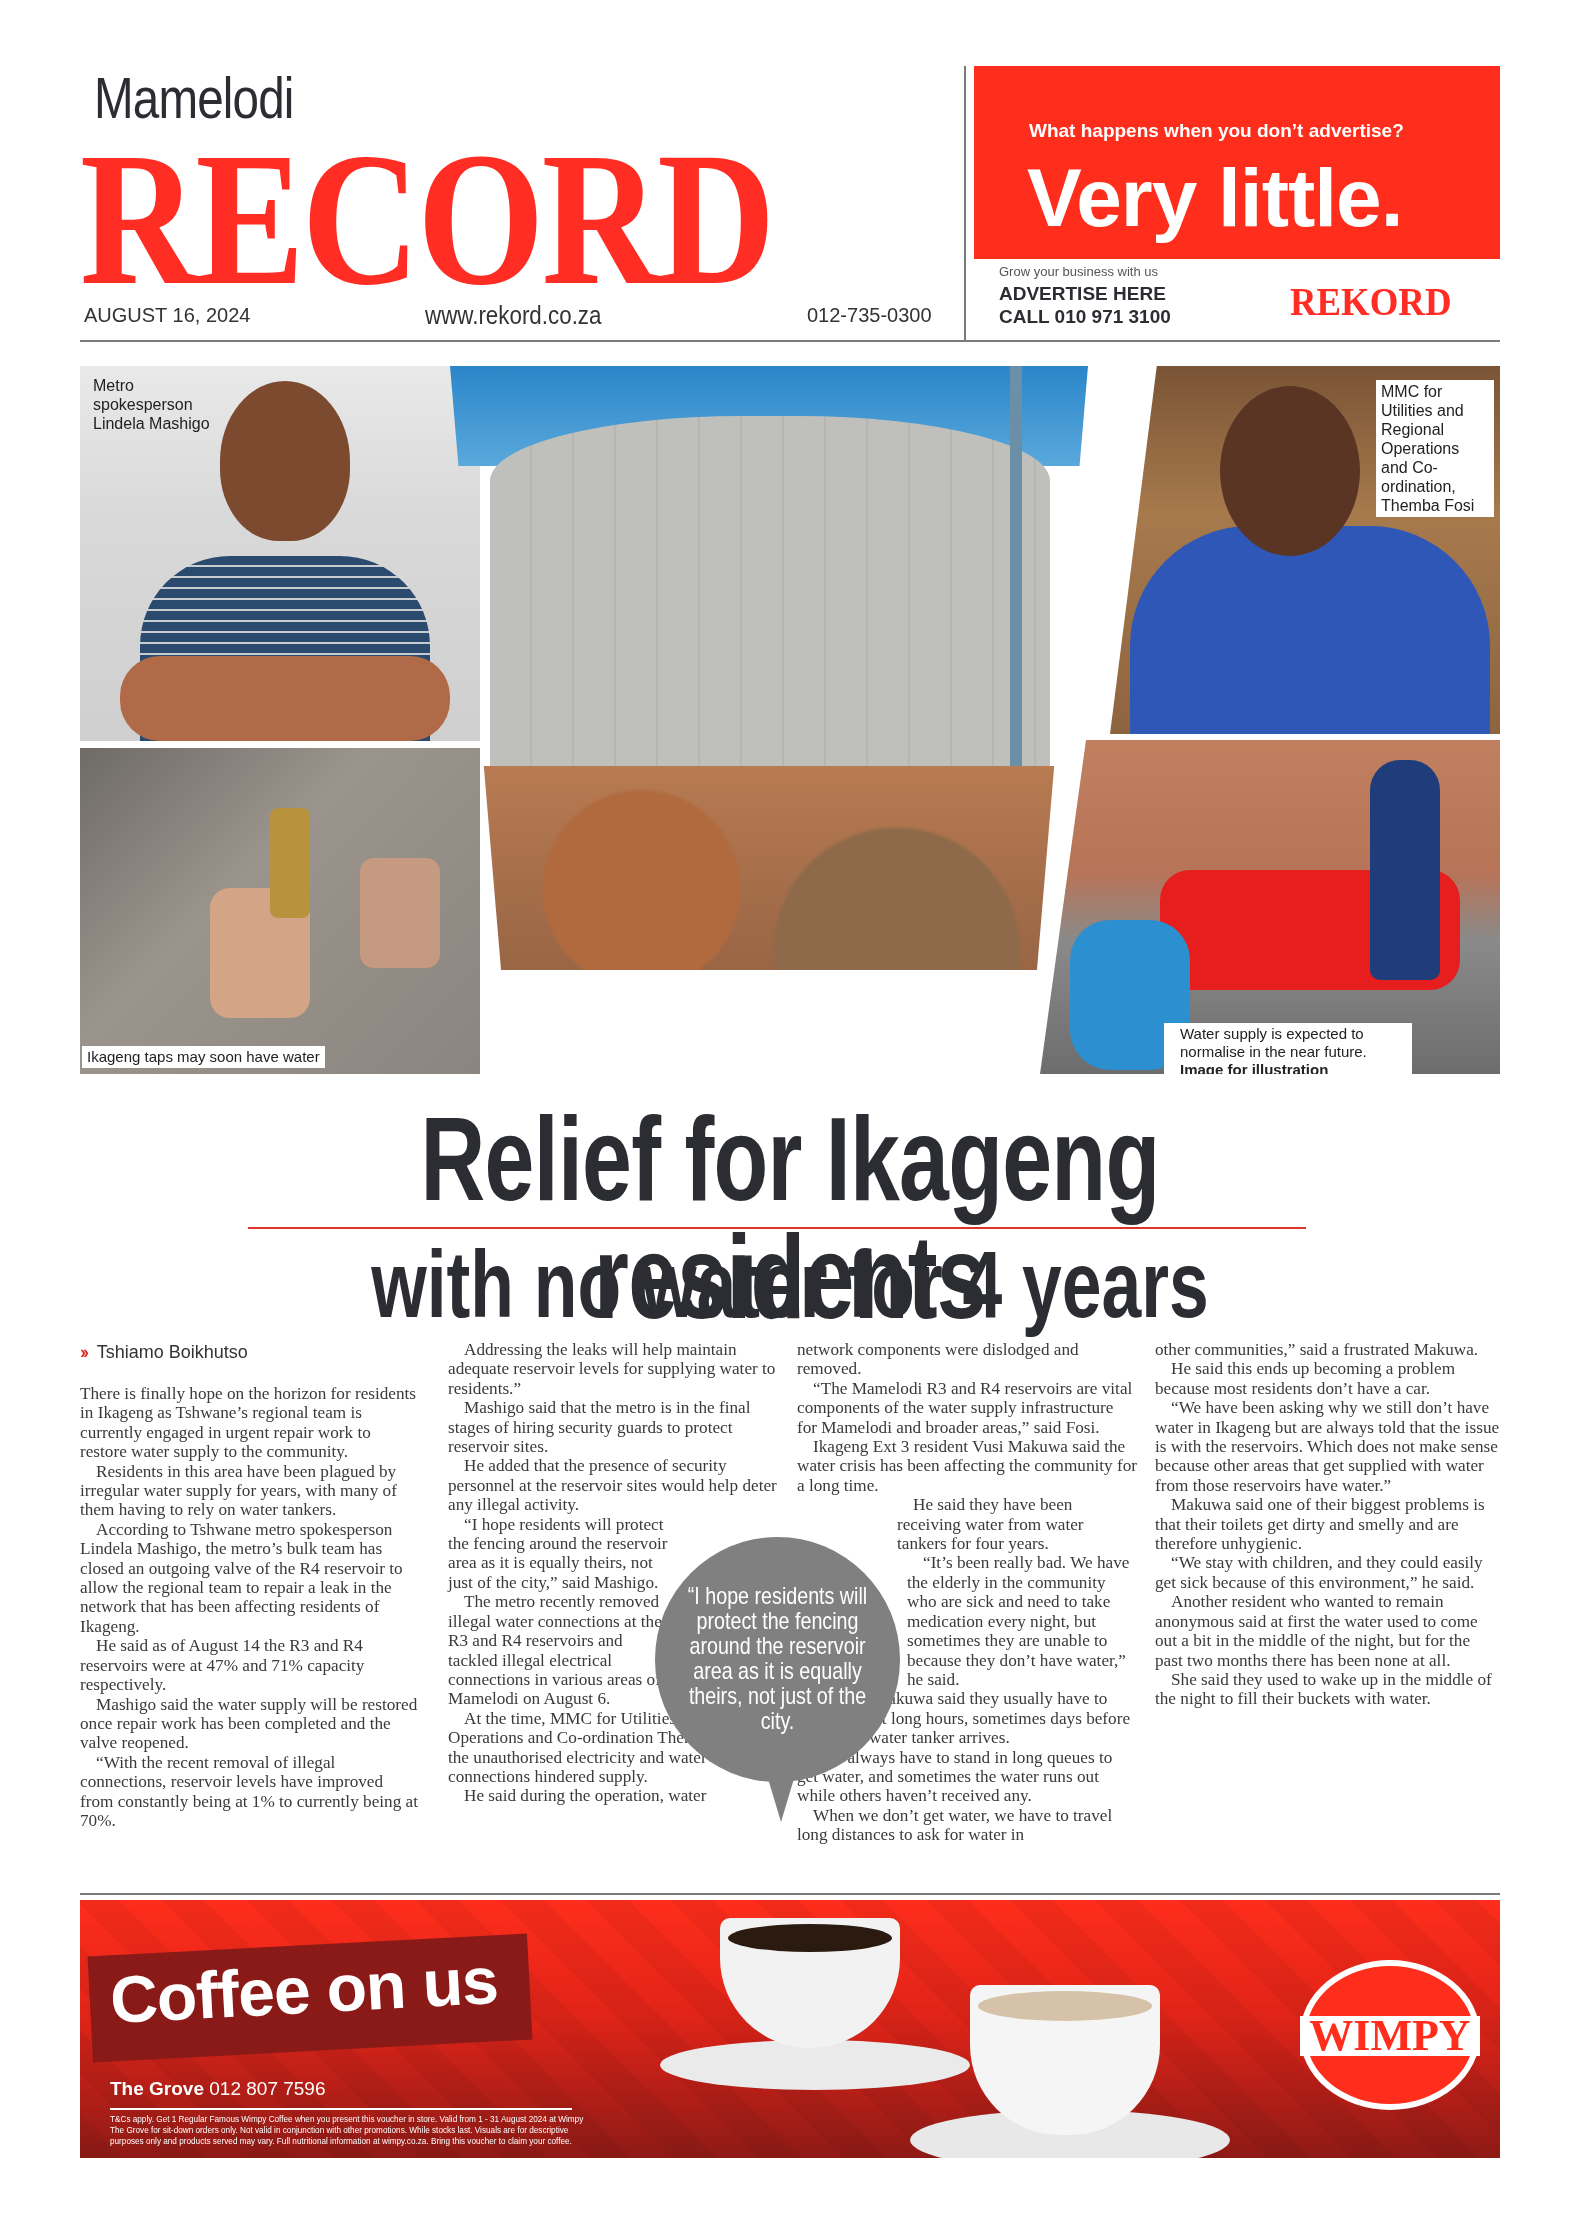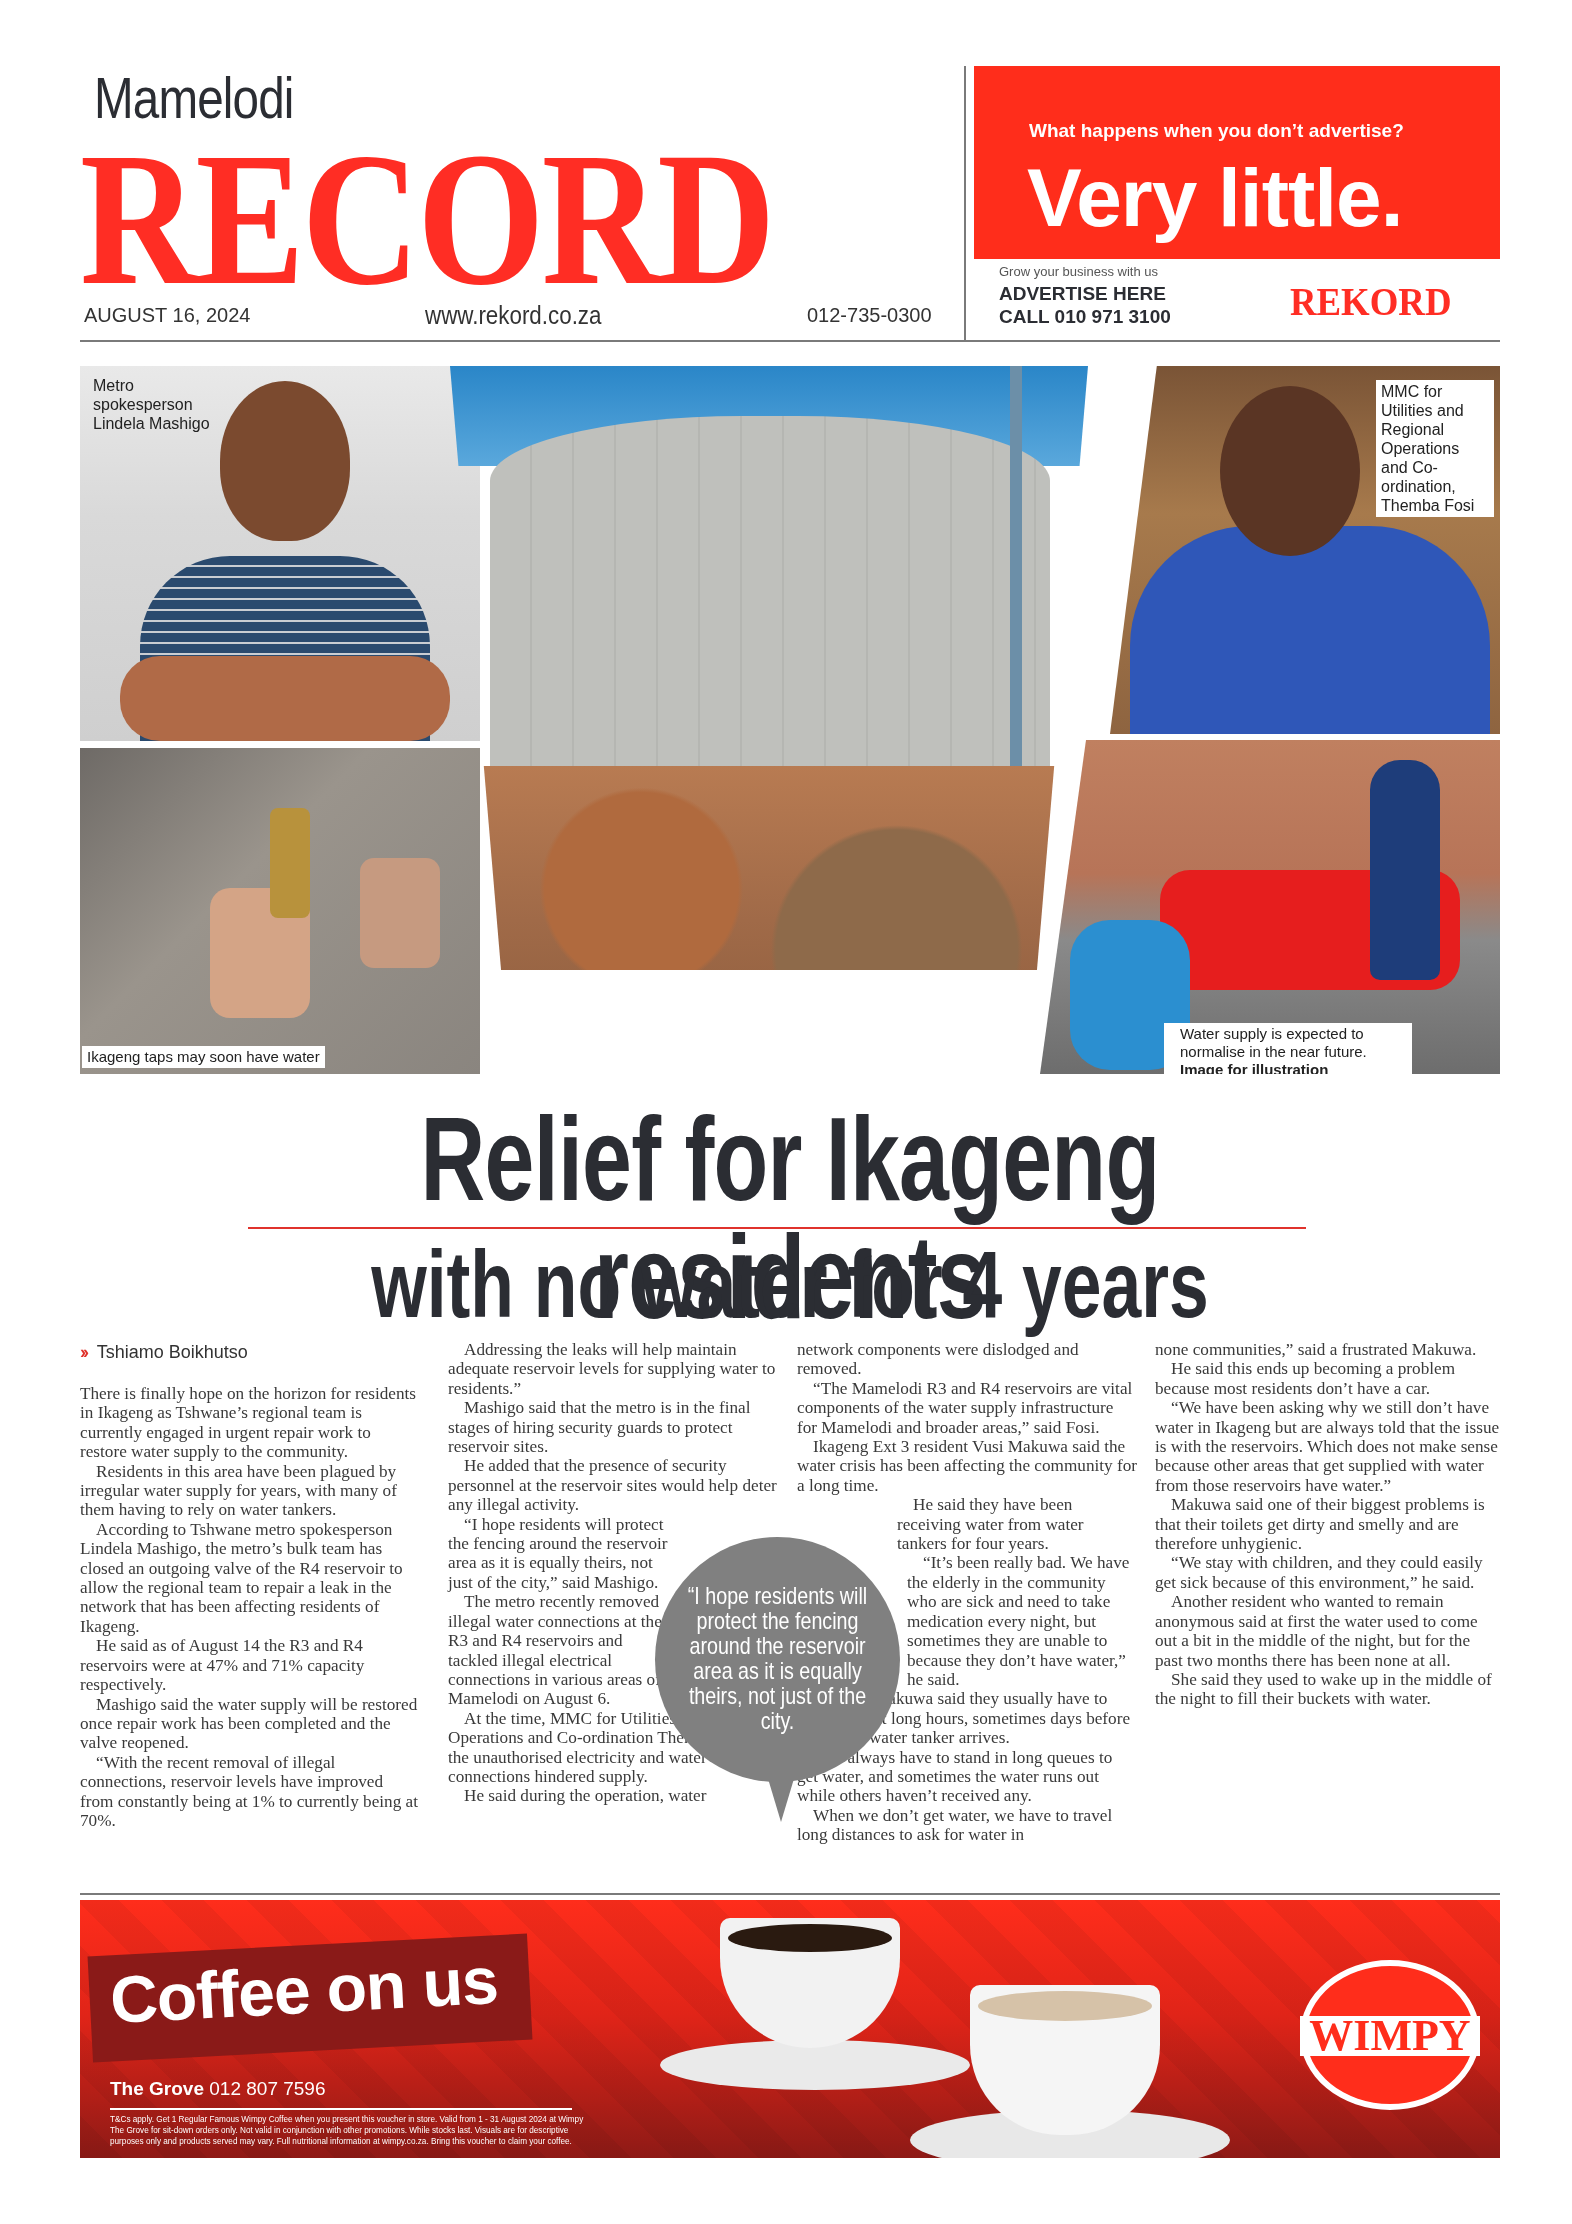--- a/index.html
+++ b/index.html
@@ -203,21 +203,21 @@
   <p>“The Mamelodi R3 and R4 reservoirs are vital components of the water supply infrastructure for Mamelodi and broader areas,” said Fosi.</p>
   <p>Ikageng Ext 3 resident Vusi Makuwa said the water crisis has been affecting the community for a long time.</p>
   <p style="padding-left:100px;">He said they have been receiving water from water tankers for four years.</p>
   <p style="padding-left:110px;">“It’s been really bad. We have the elderly in the community who are sick and need to take medication every night, but sometimes they are unable to because they don’t have water,” he said.</p>
   <p style="padding-left:60px;">Makuwa said they usually have to wait long hours, sometimes days before a water tanker arrives.</p>
   <p>“We always have to stand in long queues to get water, and sometimes the water runs out while others haven’t received any.</p>
   <p>When we don’t get water, we have to travel long distances to ask for water in</p>
 </div>
 
 <div class="col c4">
-  <p class="first">none communities,” said a frustrated Makuwa.</p>
+  <p class="first">other communities,” said a frustrated Makuwa.</p>
   <p>He said this ends up becoming a problem because most residents don’t have a car.</p>
   <p>“We have been asking why we still don’t have water in Ikageng but are always told that the issue is with the reservoirs. Which does not make sense because other areas that get supplied with water from those reservoirs have water.”</p>
   <p>Makuwa said one of their biggest problems is that their toilets get dirty and smelly and are therefore unhygienic.</p>
   <p>“We stay with children, and they could easily get sick because of this environment,” he said.</p>
   <p>Another resident who wanted to remain anonymous said at first the water used to come out a bit in the middle of the night, but for the past two months there has been none at all.</p>
   <p>She said they used to wake up in the middle of the night to fill their buckets with water.</p>
 </div>
 
 <div class="pullquote">
   <div class="pq-text">“I hope residents will protect the fencing around the reservoir area as it is equally theirs, not just of the city.</div>

